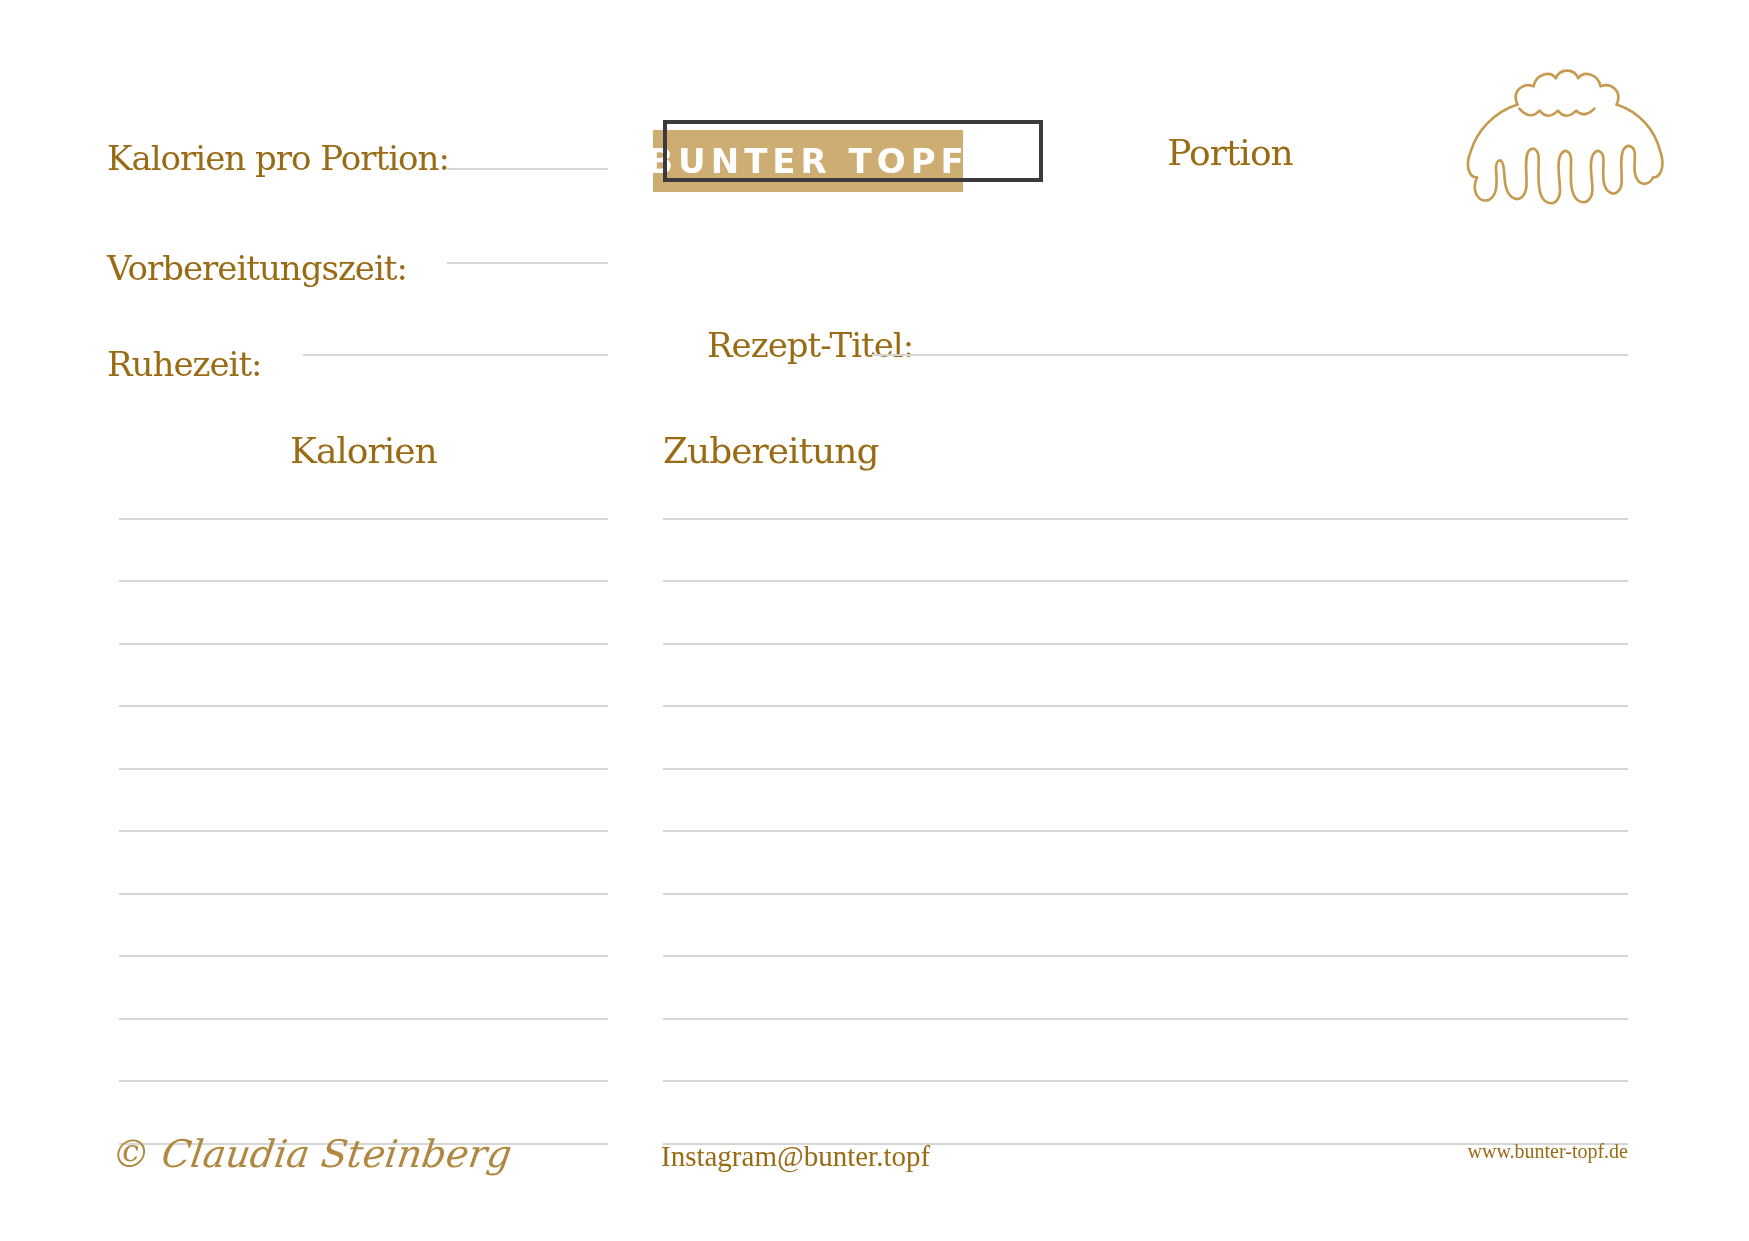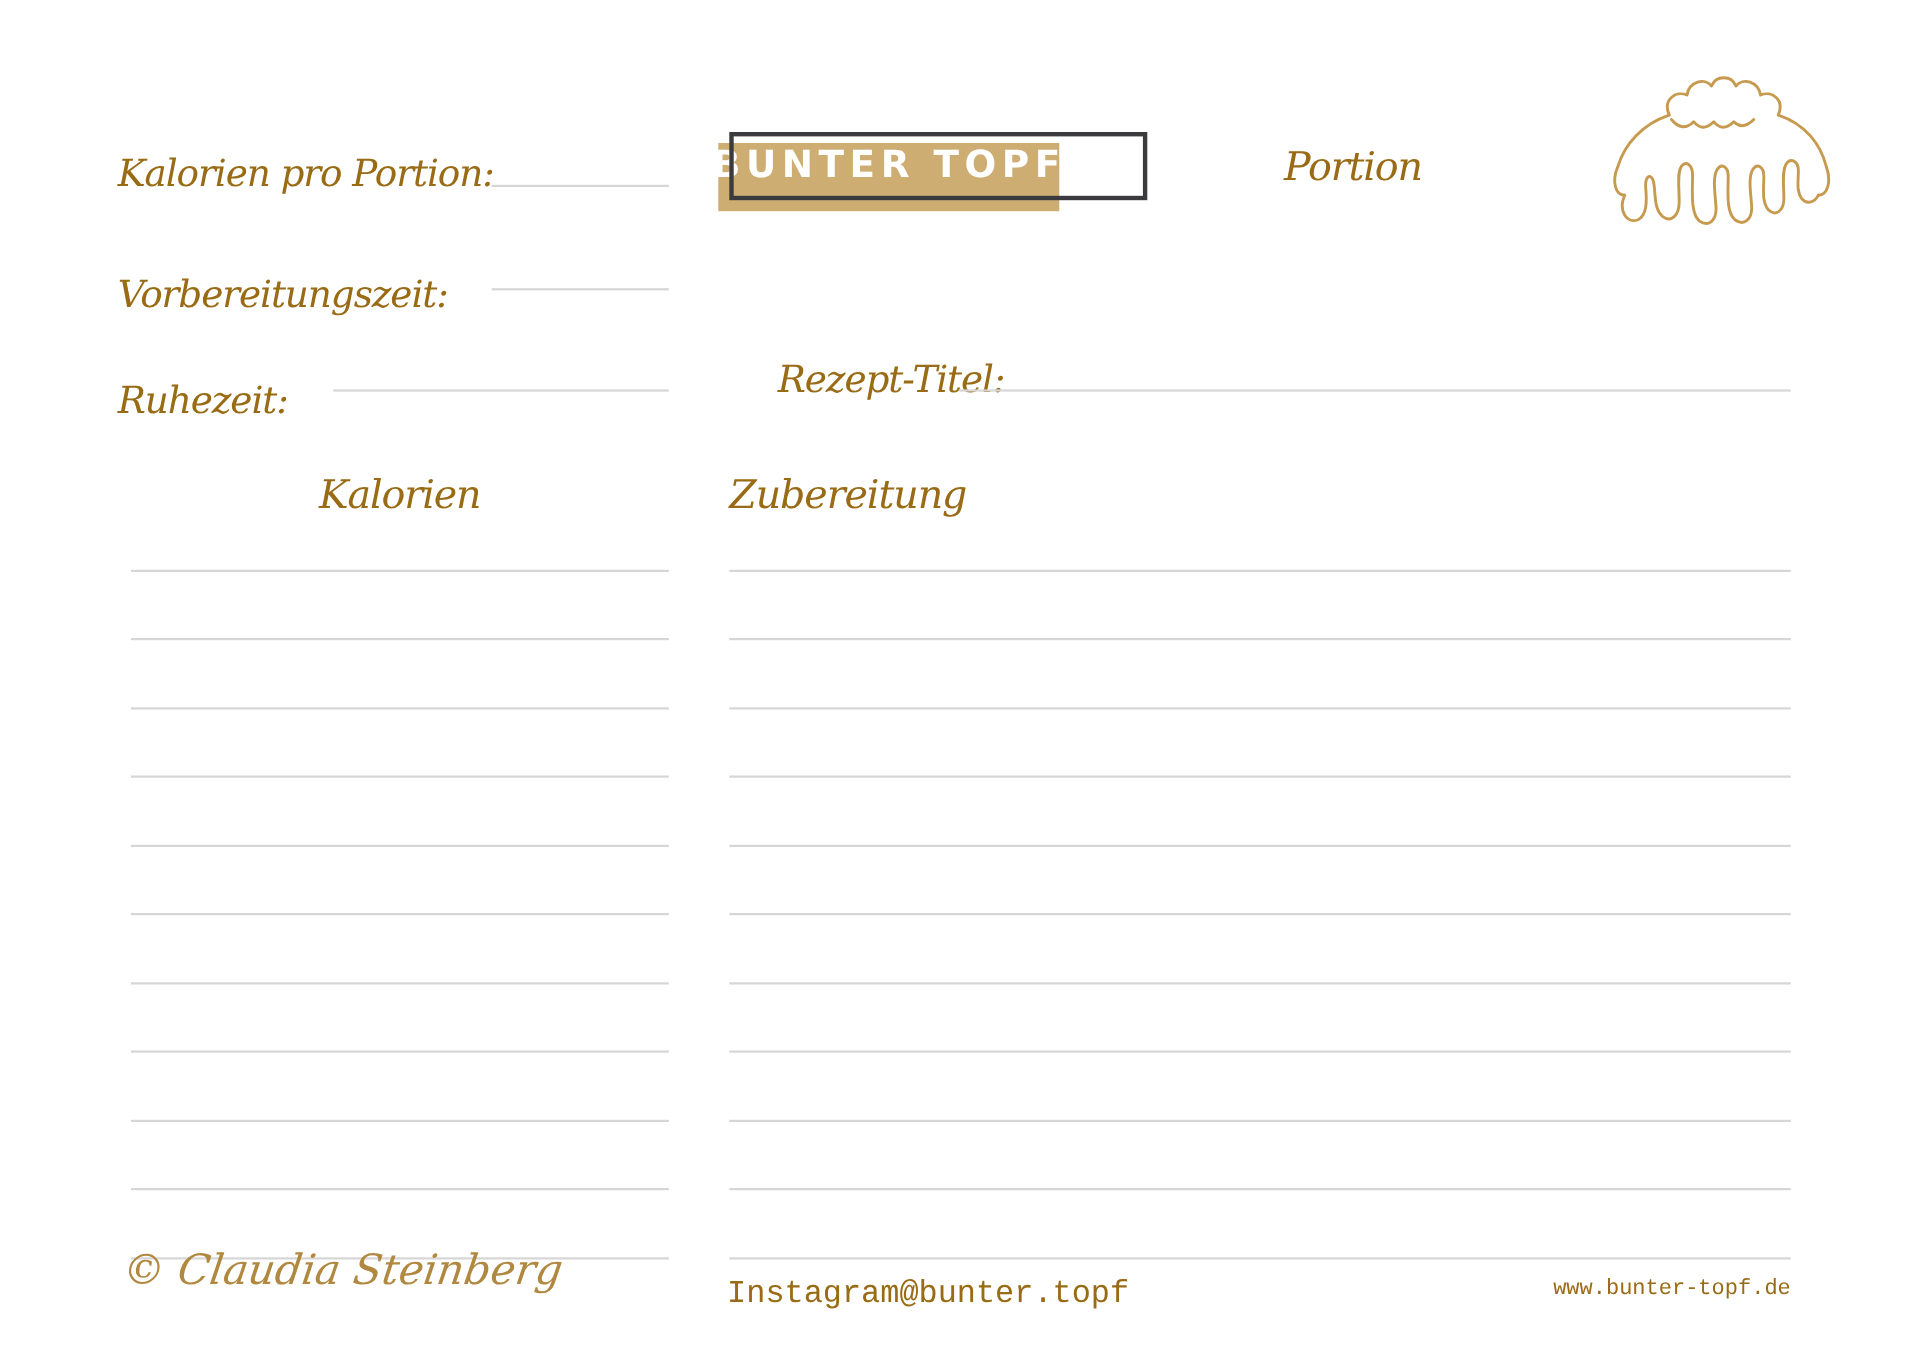--- a/index.html
+++ b/index.html
@@ -3,57 +3,55 @@
 <meta charset="utf-8">
 <style>
   html,body{margin:0;padding:0;background:#fff;}
   body{width:1749px;height:1241px;position:relative;overflow:hidden;
        font-family:"DejaVu Serif", serif;}
   .abs{position:absolute;}
 
   
   .script-label{
     font-family:"DejaVu Serif", serif;
-    font-style:italic;
     color:var(--gold,#996b15);
     font-size:34px;
     letter-spacing:-1px;
     white-space:nowrap;
   }
   .heading{font-size:36px;}
 
   
   .fieldline{border-bottom:2px solid var(--line,#d6d6d6);height:0;}
 
   .rules{display:flex;flex-direction:column;}
   .rules .rule{height:60.5px;border-bottom:2px solid var(--line,#d6d6d6);}
 
   
   .logo-fill{
     left:653px;top:130px;width:310px;height:62px;
     background:var(--tan,#cdad72);
-    display:flex;align-items:flex-start;justify-content:center;
+    display:flex;align-items:center;justify-content:center;
   }
   .logo-text{
     font-family:"DejaVu Sans", sans-serif;
     font-weight:bold;font-size:34px;letter-spacing:5px;
     color:#ffffff;white-space:nowrap;
   }
   .logo-frame{
     left:663px;top:120px;width:372px;height:54px;
     border:4px solid var(--frame,#3b3b3d);
     background:transparent;
   }
 
   
   .footer-sans{
-    font-family:Liberation Mono, monospace;
+    font-family:Liberation Serif, serif;
     color:var(--gold,#996b15);
     white-space:nowrap;
-    margin-top:20px;
   }
   .signature{
     font-family:"DejaVu Serif", serif;
     font-style:italic;
     color:var(--signature,#b1883f);
     font-size:38px;
     transform:skewX(-8deg);
     white-space:nowrap;
   }
 </style>

